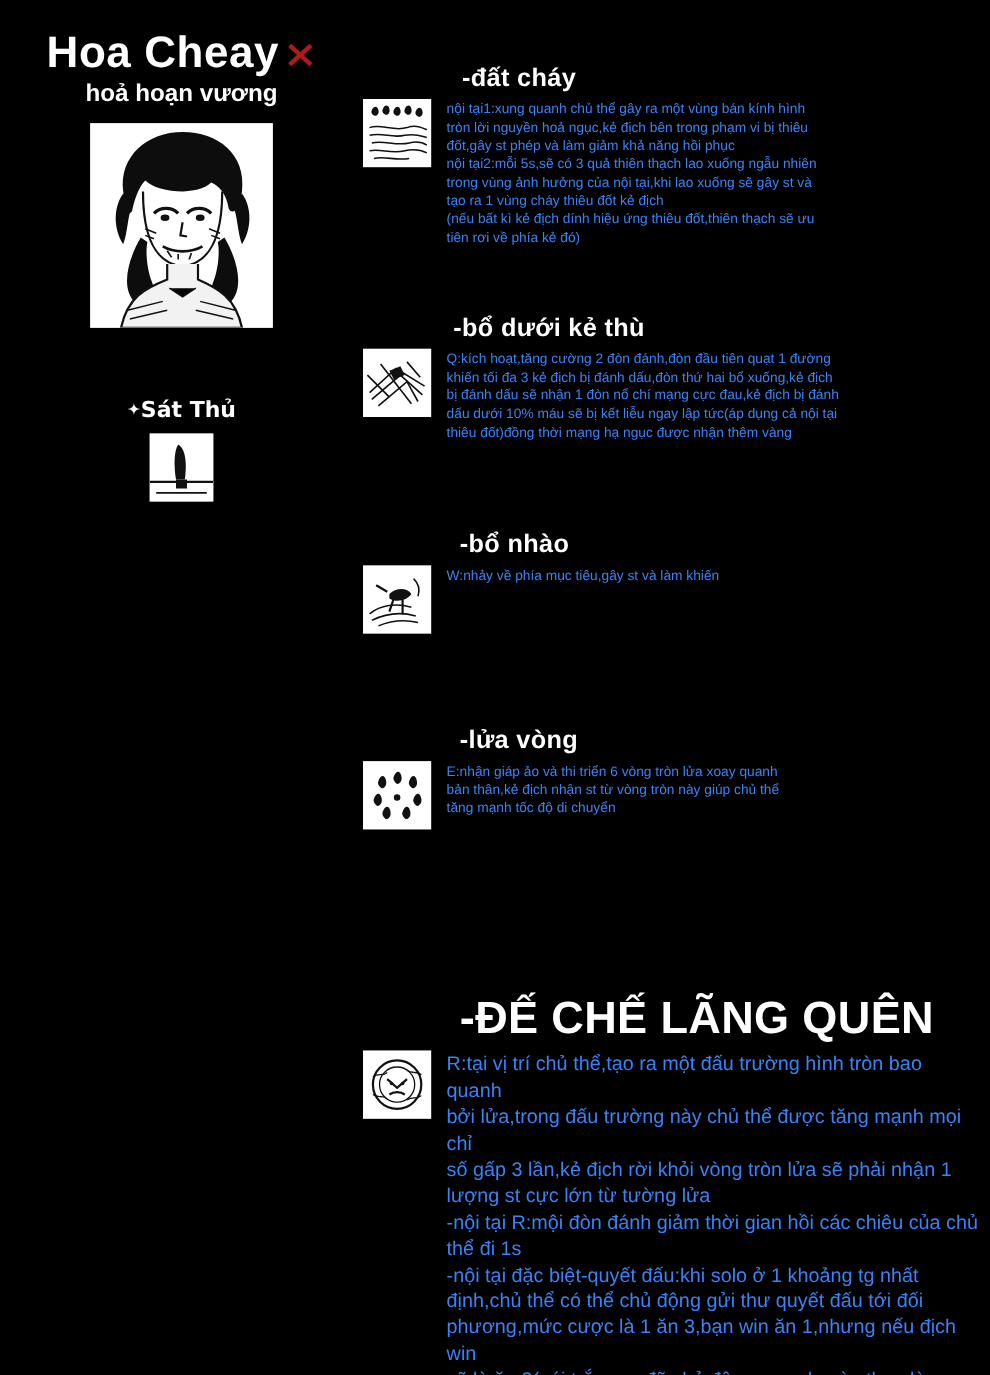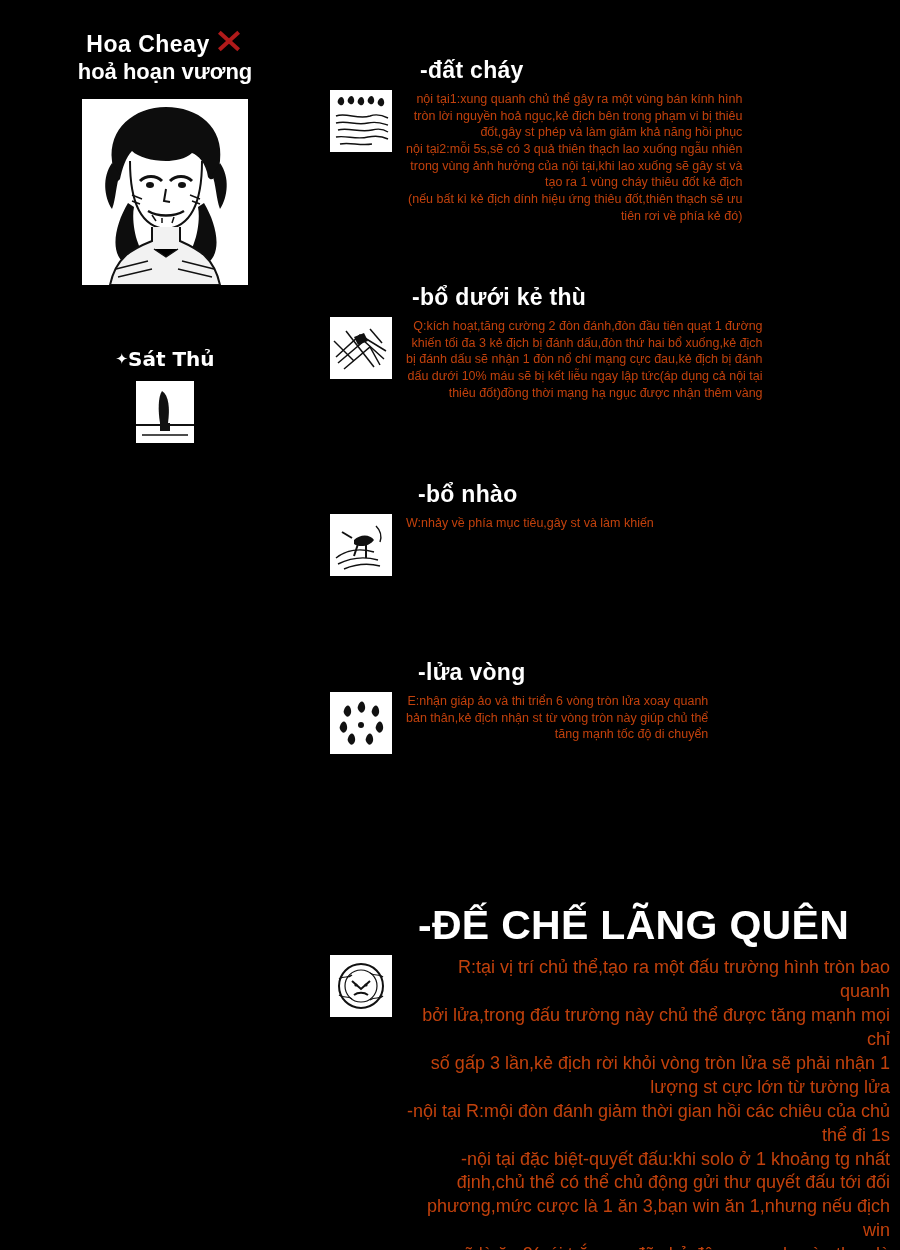--- a/index.html
+++ b/index.html
@@ -19,21 +19,21 @@
   
   .left-col {
     position: absolute;
     left: 0;
     top: 0;
     width: 330px;
     height: 1250px;
   }
   .char-title {
     text-align: center;
-    font-size: 23px;
+    font-size: 40px;
     font-weight: bold;
     letter-spacing: 0.5px;
     margin-top: 26px;
     line-height: 1.1;
     position: relative;
   }
   .char-title .name {
     display: inline-block;
   }
   .title-icon {
@@ -123,24 +123,23 @@
     height: 62px;
     min-width: 62px;
     background: #ffffff;
     margin-right: 14px;
     position: relative;
     overflow: hidden;
   }
   .skill-text {
     font-size: 12.5px;
     line-height: 1.33;
-    color: #c2410c;
+    color: #3b82f6;
     white-space: pre-line;
     padding-top: 1px;
-    text-align: right;
   }
   .skill-text.wide {
     font-size: 18px;
   }
 
   
   .t-indent-1 { margin-left: 90px; }
   .t-indent-2 { margin-left: 82px; }
   .t-indent-3 { margin-left: 88px; }
   .t-indent-4 { margin-left: 88px; }

